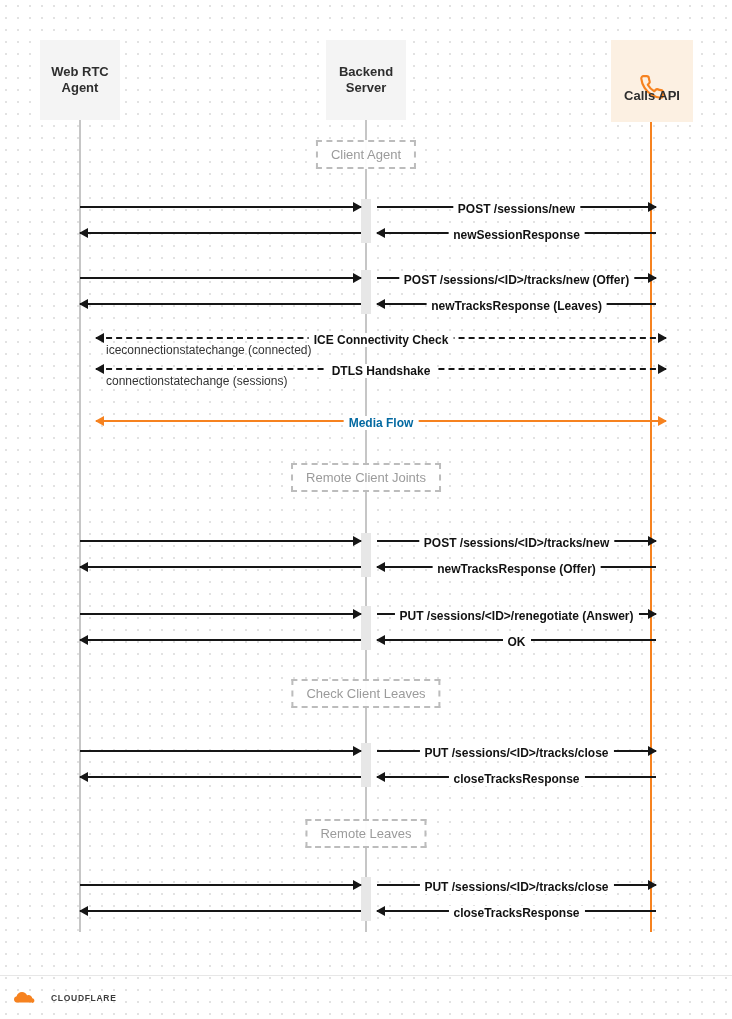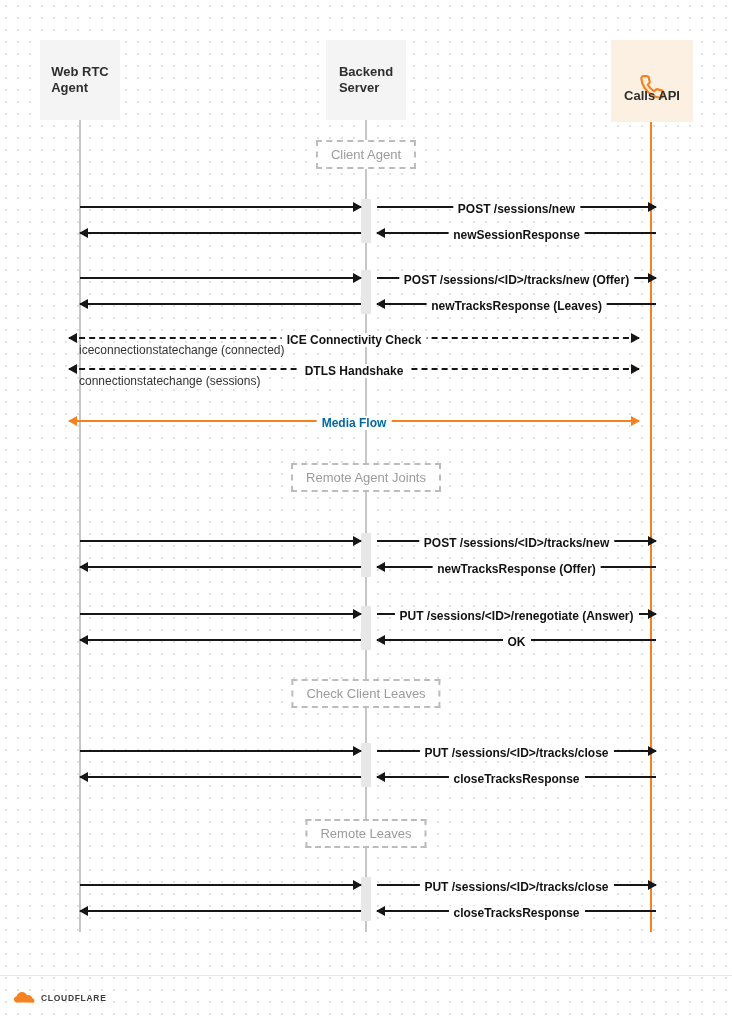--- a/index.html
+++ b/index.html
@@ -9,42 +9,42 @@
     background-color:#ffffff;
     background-image: radial-gradient(#e2e2e2 1px, transparent 1.15px);
     background-size: 12px 12px;
     font-family:"Liberation Sans", sans-serif;
   }
 
   
   .participant {
     position:absolute; top:40px; width:80px; height:80px; z-index:6;
     display:flex; flex-direction:column; align-items:center; justify-content:center;
-    text-align:left; font-size:13px; font-weight:700; color:#2e2e2e;
+    text-align:center; font-size:13px; font-weight:700; color:#2e2e2e;
     white-space:pre-line; line-height:1.25;
   }
   .participant.gray  { background:#f4f4f4; }
   .participant.peach { background:#fcf0e2; height:82px; }
   .participant .picon { margin-bottom:4px; display:block; height:26px; }
 
   
   .lifeline { position:absolute; width:2px; top:120px; height:812px; z-index:1; }
   .lifeline.gray   { background:#c6c6c6; }
   .lifeline.orange { background:#f6821f; }
 
   
   .activation { position:absolute; left:361px; width:10px; background:#e7e7e7; z-index:2; }
 
   
   .arrow { position:absolute; height:0; border-top:2px solid #161616; z-index:3; }
   .arrow.dashed { border-top-style:dashed; }
   .arrow.orange { border-top-color:#f6821f; }
   .seg-left  { left:80px;  width:281px; }
   .seg-right { left:377px; width:279px; }
-  .seg-full  { left:69px;  width:570px; }
+  .seg-full  { left:96px;  width:570px; }
   .ah { position:absolute; width:0; height:0;
         border-top:5px solid transparent; border-bottom:5px solid transparent; top:-6px; }
   .ah.r { right:-1px; border-left:9px solid #161616; }
   .ah.l { left:-1px;  border-right:9px solid #161616; }
   .arrow.orange .ah.r { border-left-color:#f6821f; }
   .arrow.orange .ah.l { border-right-color:#f6821f; }
 
   .mlabel {
     position:absolute; left:50%; top:1px; transform:translate(-50%,-50%);
     background:#ffffff; padding:0 5px; z-index:4;
@@ -63,21 +63,21 @@
     color:#9b9b9b; font-size:13px; font-weight:400; padding:5px 13px; white-space:nowrap;
   }
 
   
   .footer {
     position:absolute; left:0; right:0; top:975px; height:44px; z-index:6;
     border-top:1px solid #e7e7e7;
     display:flex; align-items:center; justify-content:space-between; padding:0 14px;
   }
   .footer-title { font-size:15px; font-weight:700; letter-spacing:0.4px; color:#1c1c1c; }
-  .brand { display:flex; align-items:center; gap:5px; }
+  .brand { display:flex; align-items:center; gap:15px; }
   .brand-text { font-size:8.5px; font-weight:700; letter-spacing:0.7px; color:#3c3c3c; }
 </style>
 </head>
 <body>
 
 <div class="participant gray" style="left:40px">
   <span>Web RTC
 Agent</span>
 </div>
 <div class="participant gray" style="left:326px">
@@ -98,21 +98,21 @@
 <div class="lifeline orange" style="left:650px"></div>
 
 <div class="activation" style="top:199px;height:44px"></div>
 <div class="activation" style="top:270px;height:44px"></div>
 <div class="activation" style="top:533px;height:44px"></div>
 <div class="activation" style="top:606px;height:44px"></div>
 <div class="activation" style="top:743px;height:44px"></div>
 <div class="activation" style="top:877px;height:44px"></div>
 
 <div class="phase" style="top:140px"><span>Client Agent</span></div>
-<div class="phase" style="top:463px"><span>Remote Agent Joints</span></div>
+<div class="phase" style="top:463px"><span>Remote Client Joints</span></div>
 <div class="phase" style="top:679px"><span>Check Client Leaves</span></div>
 <div class="phase" style="top:819px"><span>Remote Leaves</span></div>
 
 <div class="arrow seg-left" style="top:206px">
     <span class="ah r"></span>
   </div>
 <div class="arrow seg-right" style="top:206px">
   <span class="ah r"></span>
   <span class="mlabel">POST /sessions/new</span>
 </div>

